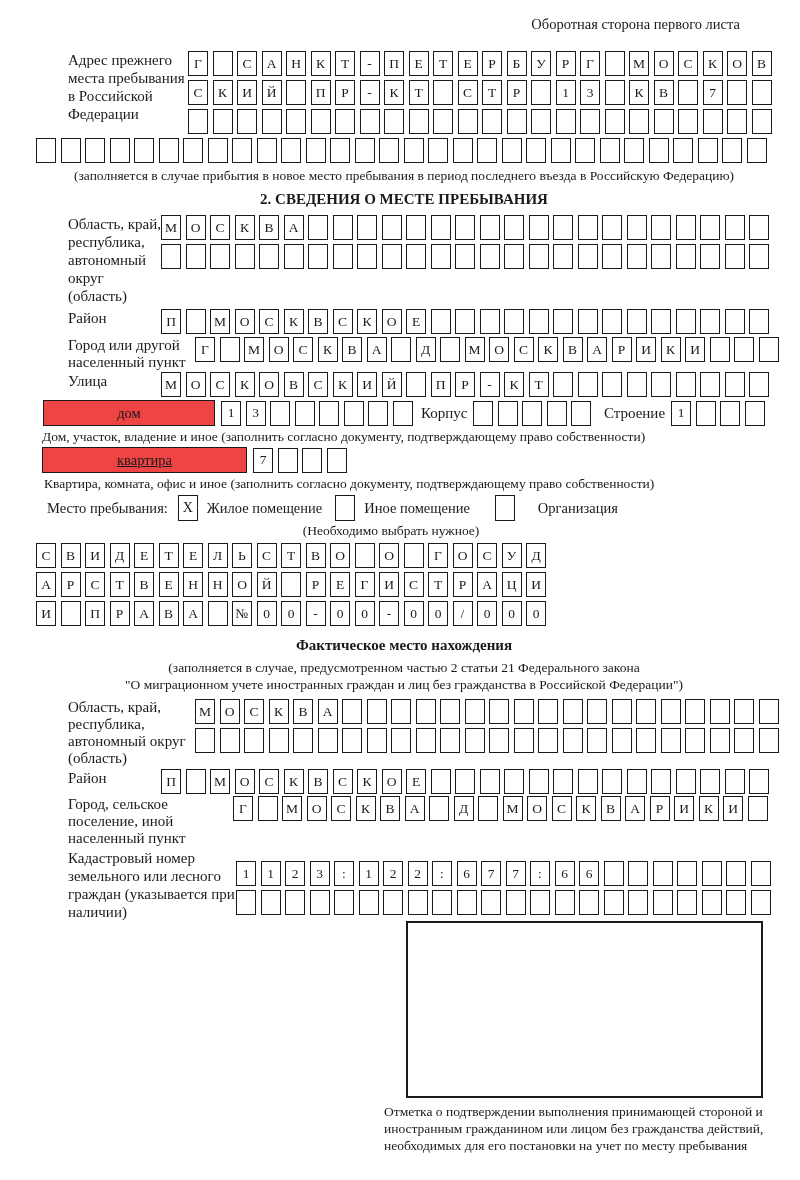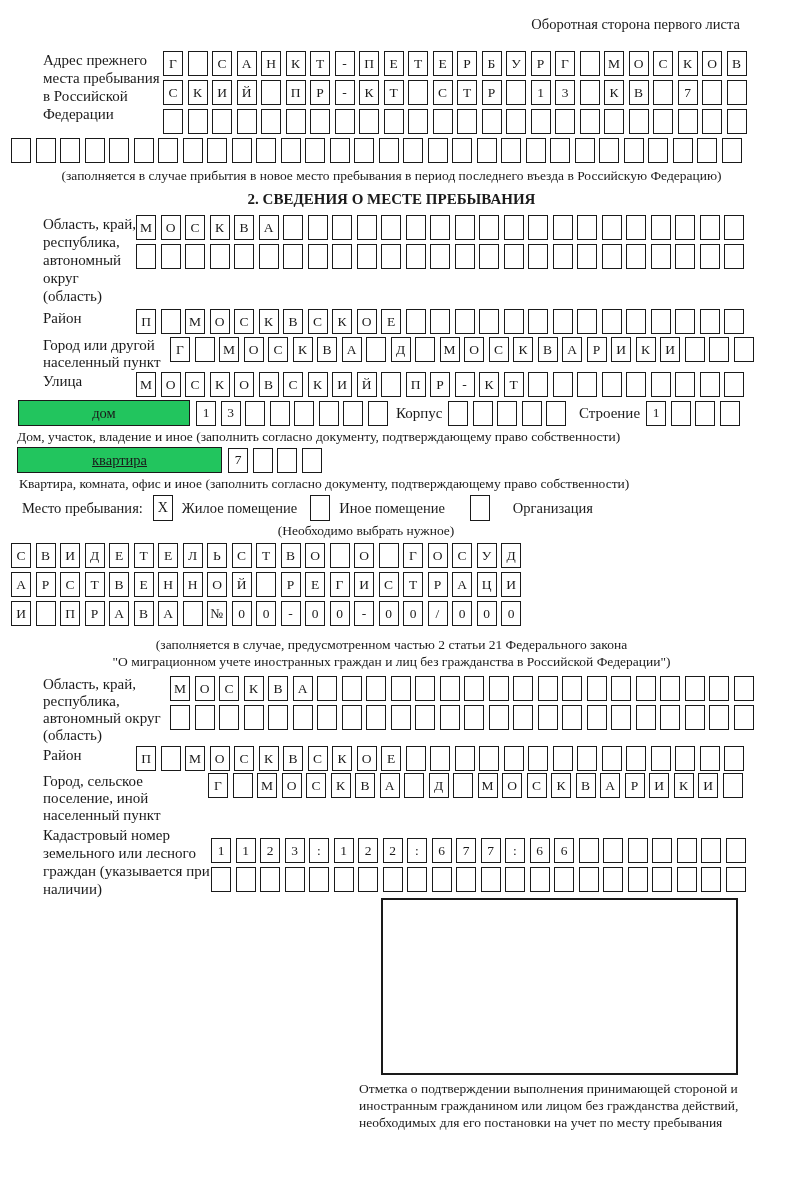--- a/index.html
+++ b/index.html
@@ -1,21 +1,21 @@
 <!DOCTYPE html>
 <html><head>
 <meta charset="utf-8">
 <style>
   html,body{margin:0;padding:0;background:#fff;}
   body{
     width:800px;height:1180px;overflow:hidden;
     color:#1a1a1a;
     font-family:"Liberation Serif","DejaVu Serif",serif;
   }
-  .page{padding:16px 28px 0 11px;box-sizing:border-box;width:800px;}
+  .page{padding:16px 28px 0 36px;box-sizing:border-box;width:800px;}
   .hdr{text-align:right;padding-right:32px;font-size:14.5px;margin-bottom:18px;}
 
   .frow{display:flex;align-items:flex-start;}
   .lbl{font-size:15px;line-height:18px;margin-left:32px;flex:0 0 auto;}
   .w120{width:120px;} .w93{width:93px;} .w127{width:127px;line-height:17px;}
   .w190{width:190px;} .w165{width:165px;line-height:17px;} .w168{width:168px;}
 
   .cellcol{display:flex;flex-direction:column;gap:4px;}
   .cellrow{display:flex;}
   .cell{
@@ -34,21 +34,21 @@
 
   .oblast1{margin-bottom:4px;}
   .raion1{margin-bottom:3px;}
   .gorod1{margin-bottom:1px;}
   .ulitsa{margin-bottom:3px;}
 
   .domrow{margin-bottom:2px;align-items:center;}
   .bigbox{
     box-sizing:border-box;height:26px;border:1.8px solid #1a1a1a;
     display:flex;align-items:center;justify-content:center;
-    font-size:14.5px;background:#22c55e;
+    font-size:14.5px;background:#ef4444;
   }
   .dombox{width:172px;margin-left:7px;}
   .kvbox{width:205px;margin-left:6px;text-decoration:underline;}
   .numcells{margin-left:6px;}
   .inlbl{font-size:15px;white-space:nowrap;}
   .korpuslbl{margin-left:4px;} .stroenlbl{margin-left:8px;}
   .domnote{margin:2px 0 2px 6px;}
   .kvrow{margin-bottom:2px;align-items:center;}
   .kvnote{margin:2px 0 3px 8px;}
 
@@ -475,20 +475,21 @@
           <div class="cell">0</div>
           <div class="cell">0</div>
           <div class="cell">/</div>
           <div class="cell">0</div>
           <div class="cell">0</div>
           <div class="cell">0</div>
         </div>
     </div>
   </div>
 
+  <div class="title facttitle">Фактическое место нахождения</div>
   <div class="note center factnote">(заполняется в случае, предусмотренном частью 2 статьи 21 Федерального закона</div>
   <div class="note center factnote2">"О миграционном учете иностранных граждан и лиц без гражданства в Российской Федерации")</div>
 
   <div class="frow oblast2">
     <div class="lbl w127">Область, край, республика, автономный округ (область)</div>
     <div class="cellcol">
       <div class="cellrow">
           <div class="cell">М</div>
           <div class="cell">О</div>
           <div class="cell">С</div>

